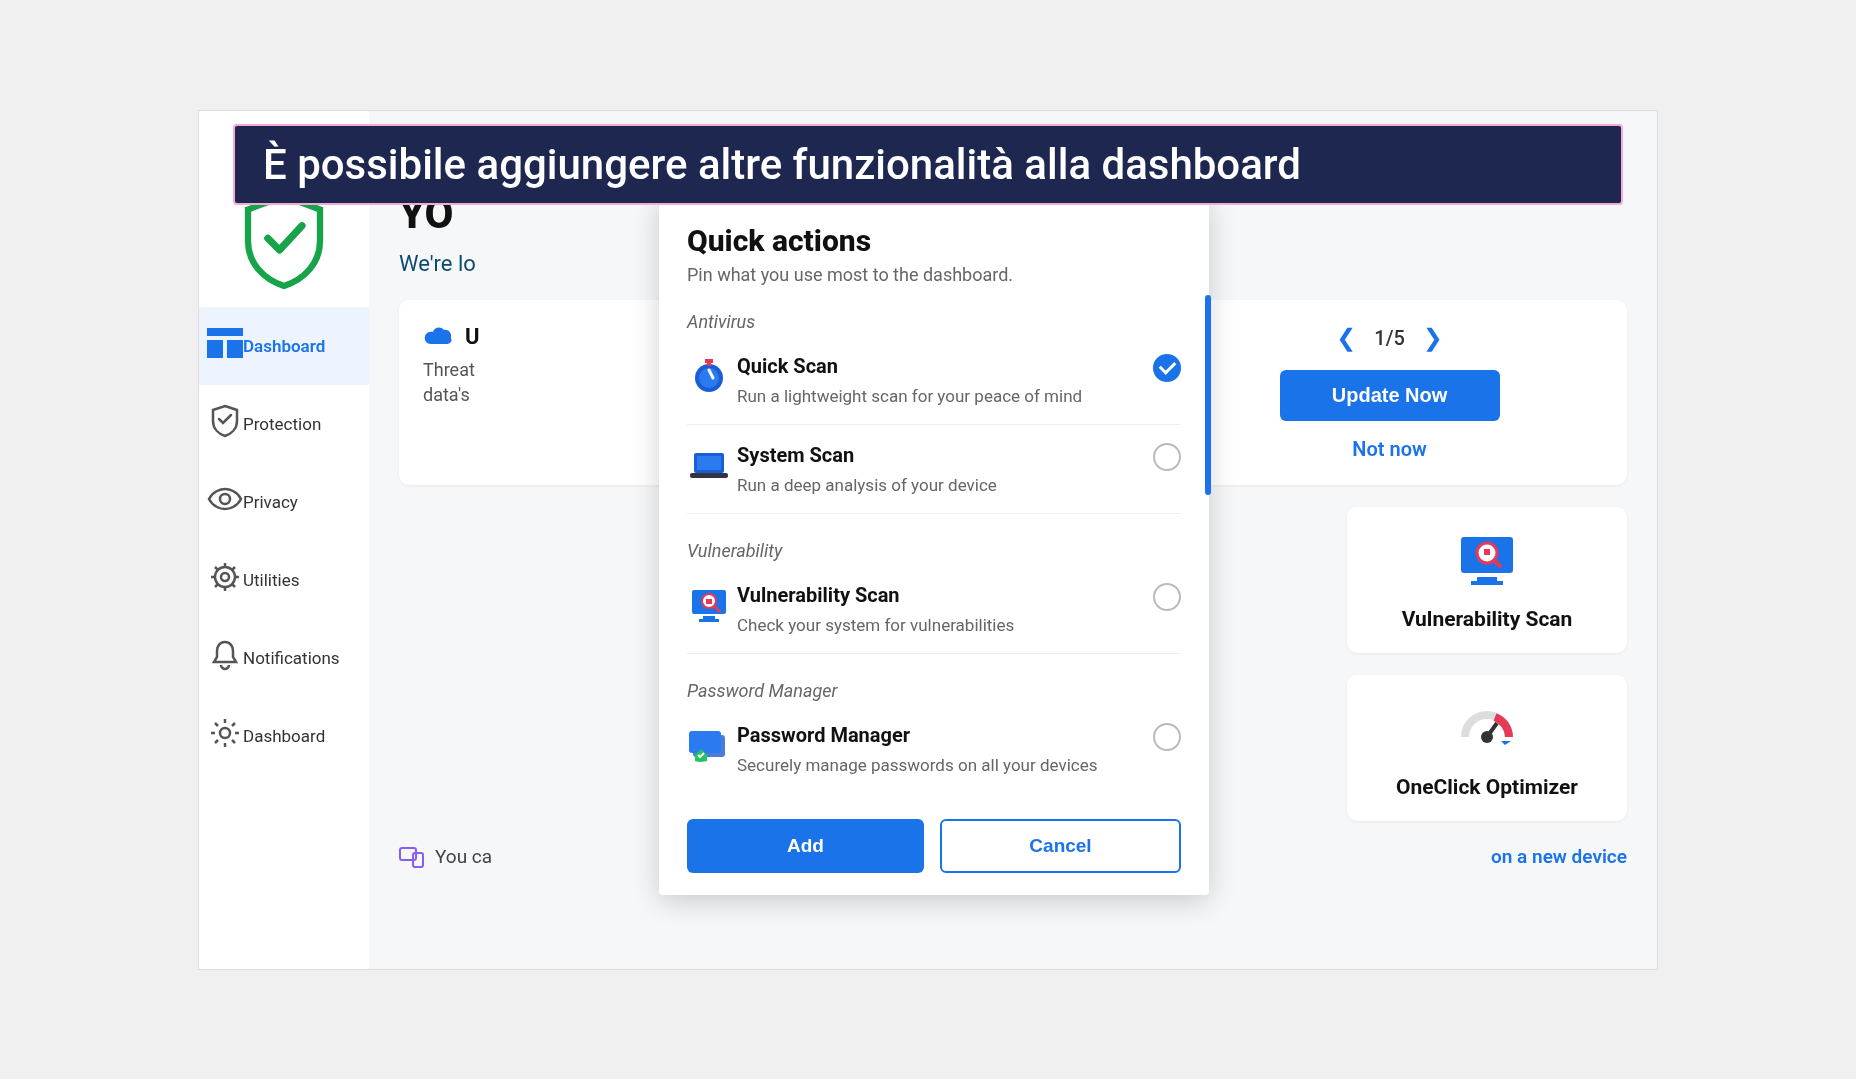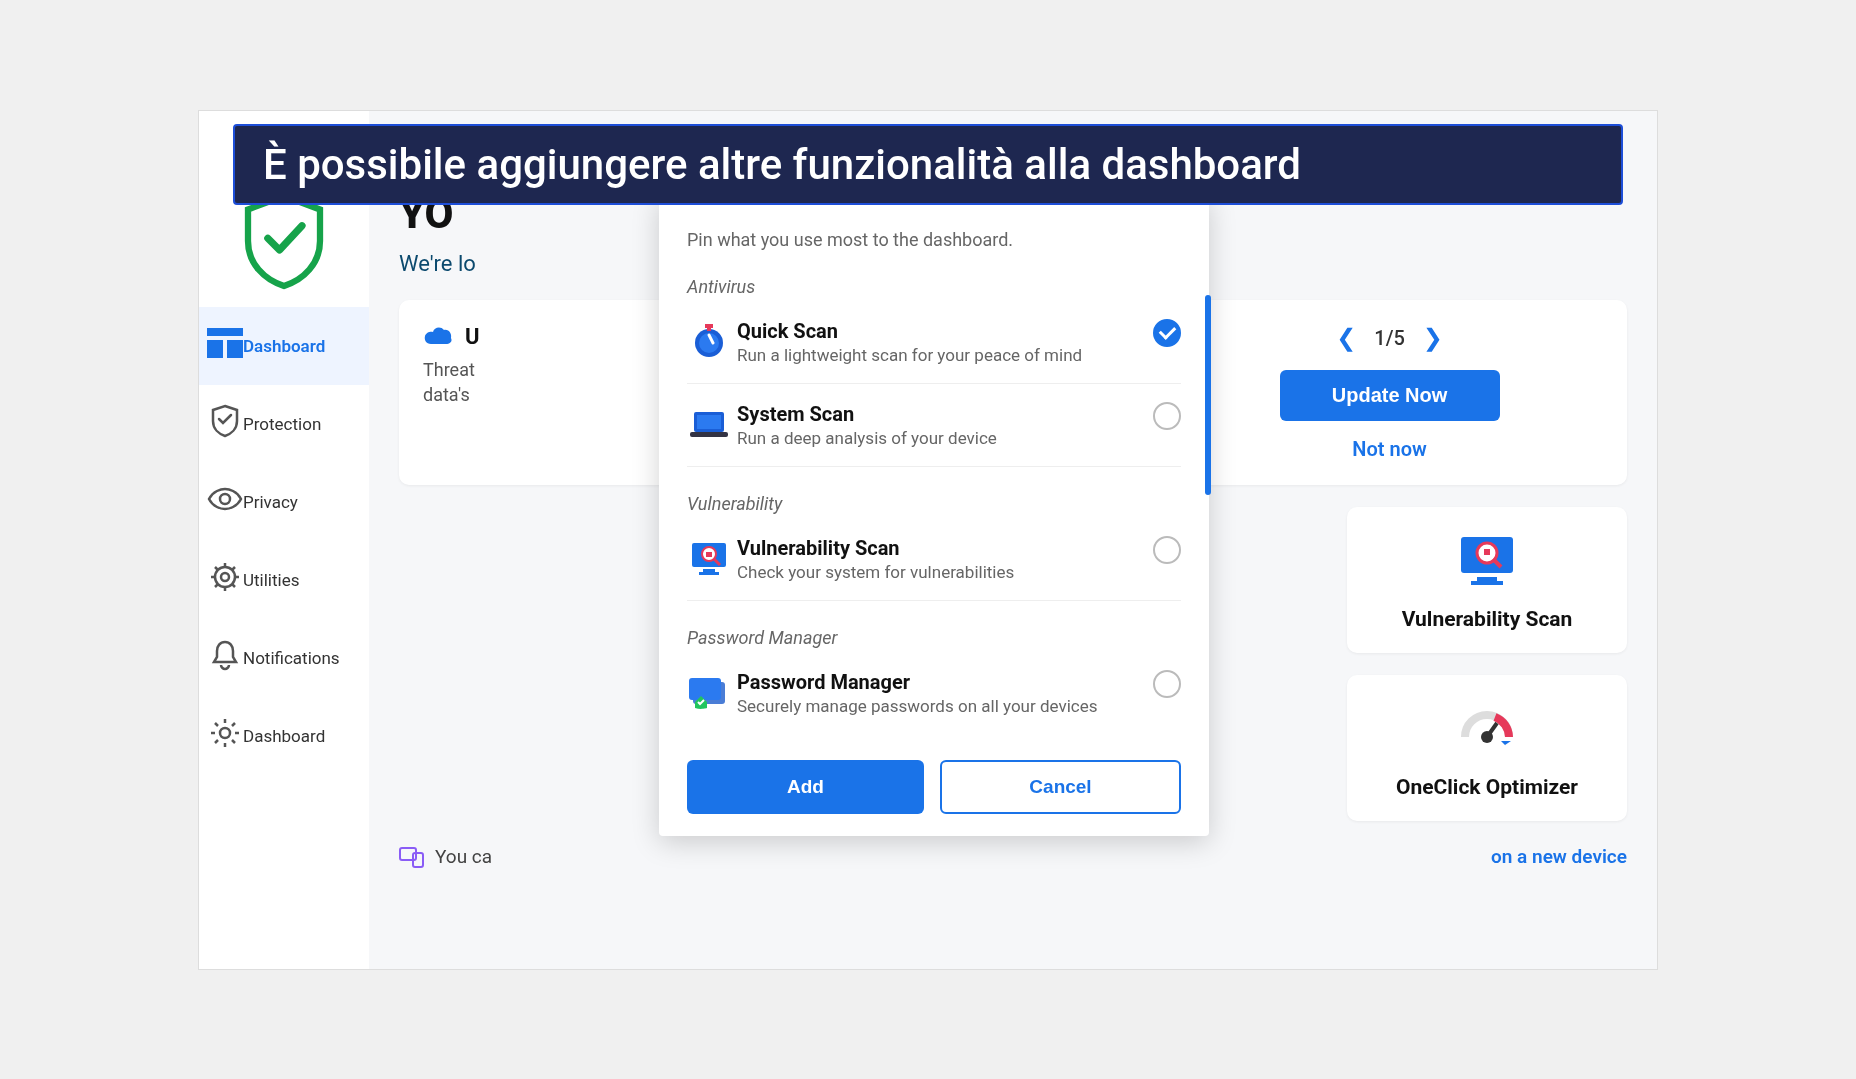--- a/index.html
+++ b/index.html
@@ -1,18 +1,18 @@
 <!DOCTYPE html>
 <html><head>
 <meta charset="utf-8">
 <style>
 * { box-sizing: border-box; margin: 0; padding: 0; }
 body { font-family: -apple-system, BlinkMacSystemFont, "Segoe UI", Roboto, Arial, sans-serif; background: #f0f0f0; display: flex; justify-content: center; align-items: center; min-height: 100vh; }
 .outer { width: 1460px; background: #fff; position: relative; }
-.banner { position: absolute; top: 14px; left: 35px; right: 35px; background: #1e2750; color: #fff; font-size: 42px; font-weight: 500; padding: 14px 28px; border-radius: 4px; border: 2px solid #1d4ed8; z-index: 30; }
+.banner { position: absolute; top: 14px; left: 35px; right: 35px; background: #1e2750; color: #fff; font-size: 42px; font-weight: 500; padding: 14px 28px; border-radius: 4px; border: 2px solid #f9a8d4; z-index: 30; }
 .app { display: flex; border: 1px solid #ddd; background: #fff; position: relative; height: 860px; }
 .sidebar { width: 170px; background: #fff; display: flex; flex-direction: column; align-items: center; padding-top: 80px; }
 .shield { width: 90px; height: 100px; margin-bottom: 16px; }
 .nav-item { width: 100%; display: flex; flex-direction: row; align-items: center; padding: 18px 8px; cursor: pointer; color: #333; }
 .nav-item.active { background: #eef4ff; color: #1a73e8; font-weight: 600; }
 .nav-item .icon { width: 36px; height: 36px; margin-bottom: 6px; display:flex; align-items:center; justify-content:center; }
 .nav-item span { font-size: 17px; }
 .main { flex: 1; background: #f6f7f9; padding-top: 78px; padding-left: 30px; padding-right: 30px; position: relative; }
 .main-heading { font-size: 42px; font-weight: 800; color: #111; }
 .main-sub { font-size: 22px; color: #0c4a6e; margin-top: 13px; }
@@ -35,21 +35,21 @@
 .modal { position:absolute; left:460px; top:84px; width:550px; background:#fff; border-radius:4px; box-shadow:0 6px 28px rgba(0,0,0,.18); z-index:20; display:flex; flex-direction:column;}
 .modal-body { padding:28px 28px 10px 28px; }
 .modal h2 { font-size:30px; font-weight:800; color:#111;}
 .modal .subtitle { font-size:18px; color:#666; margin-top:6px;}
 .section-label { font-size:18px; color:#666; margin-top:26px; margin-bottom:4px;font-style:italic;}
 .opt { display:flex; align-items:flex-start; gap:6px; padding:18px 0; border-bottom:1px solid #eee; position:relative;}
 .opt:last-child { border-bottom:none;}
 .opt-icon { width:44px; height:44px; flex-shrink:0; display:flex; align-items:center; justify-content:center;}
 .opt-text { flex:1;}
 .opt-title { font-size:20px; font-weight:700; color:#111;}
-.opt-desc { font-size:17px; color:#666; margin-top:2px;}
+.opt-desc { font-size:17px; color:#666; margin-top:8px;}
 .radio { width:28px; height:28px; border-radius:50%; border:2.5px solid #bbb; flex-shrink:0;}
 .radio.checked { background:#1a73e8; border-color:#1a73e8; display:flex; align-items:center; justify-content:center;}
 .radio.checked::after { content:""; width:12px; height:7px; border-left:3px solid #fff; border-bottom:3px solid #fff; transform:rotate(-45deg); margin-top:-3px;}
 .scrollbar { position:absolute; right:-2px; top:100px; width:6px; height:200px; background:#1a73e8; border-radius:3px;}
 .modal-footer { display:flex; gap:16px; padding:16px 28px 22px 28px;}
 .modal-footer button { flex:1; padding:14px 0; font-size:19px; font-weight:700; border-radius:6px; cursor:pointer;}
 .btn-add { background:#1a73e8; color:#fff; border:none;}
 .btn-cancel { background:#fff; color:#1a73e8; border:2px solid #1a73e8;}
 </style>
 </head>
@@ -190,20 +190,21 @@
           </svg>
         <span>You ca</span>
         <span style="flex:1"></span>
         <span class="link">on a new device</span>
       </div>
     </div>
 
     <div class="modal">
       <div class="modal-body" style="position:relative;">
         <div class="scrollbar"></div>
+        <h2>Quick actions</h2>
         <div class="subtitle">Pin what you use most to the dashboard.</div>
 
         <div class="section-label">Antivirus</div>
         <div class="opt">
           <div class="opt-icon">
             <svg width="40" height="40" viewBox="0 0 40 40">
                 <circle cx="20" cy="22" r="14" fill="#1a5ed6"></circle>
                 <circle cx="20" cy="22" r="10" fill="#2b7af0"></circle>
                 <path d="M20 14 L24 22" stroke="#fff" stroke-width="3" stroke-linecap="round"></path>
                 <rect x="16" y="3" width="8" height="4" fill="#e6395a"></rect>

